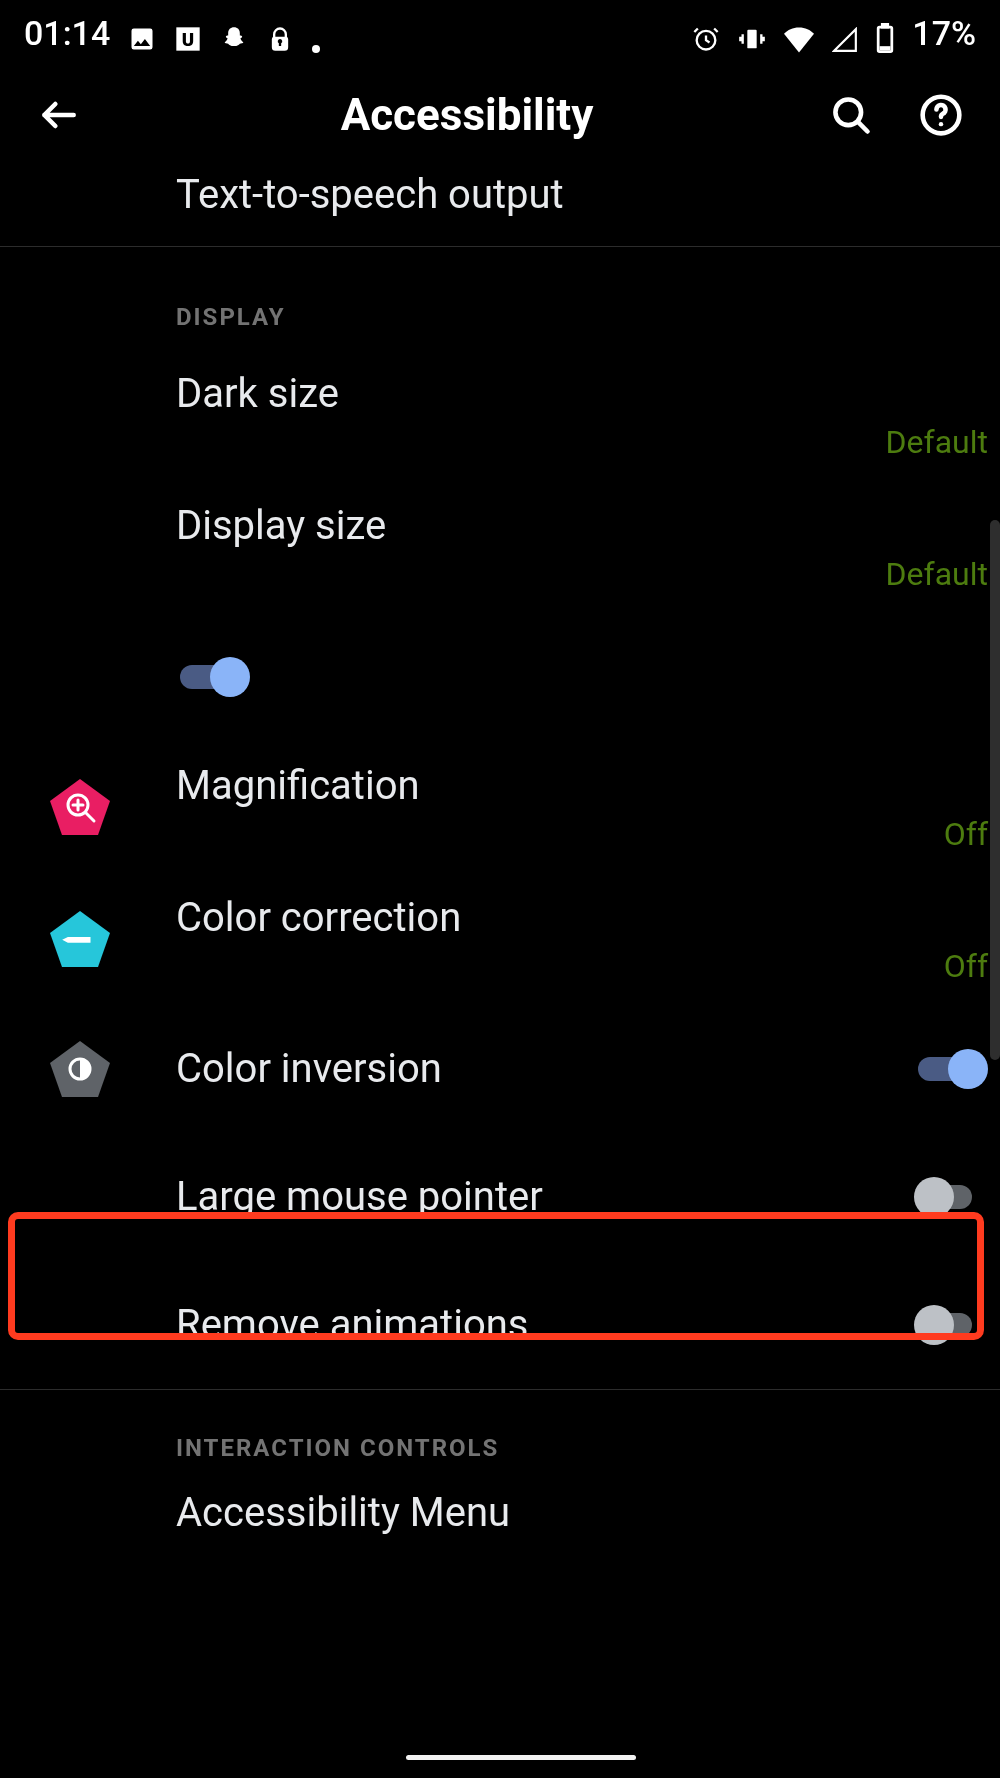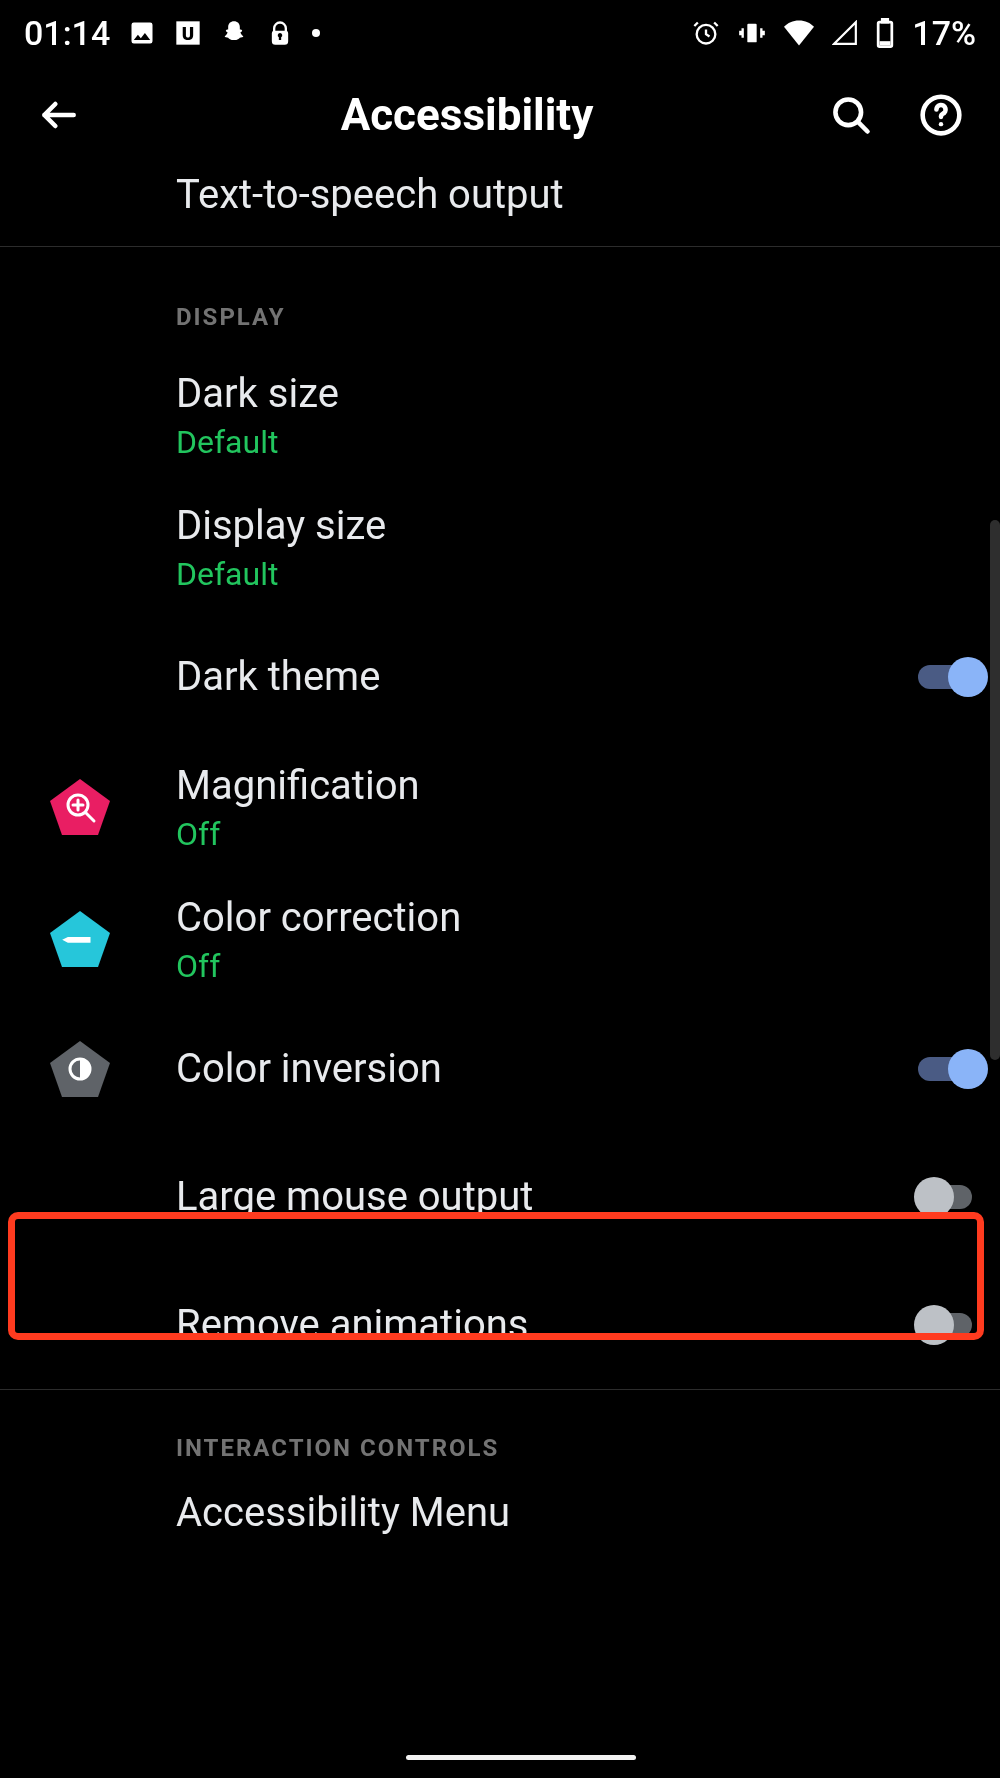--- a/index.html
+++ b/index.html
@@ -1,35 +1,35 @@
 <!DOCTYPE html>
 <html><head>
 <meta charset="utf-8">
 <style>
   * { box-sizing: border-box; margin:0; padding:0; }
   html,body { width:1000px; height:1778px; background:#000; color:#fff; font-family: Roboto, "Helvetica Neue", Arial, sans-serif; overflow:hidden; }
   
   .status-bar { display:flex; justify-content:space-between; align-items:center; padding:6px 24px 0 24px; height:60px; font-size:34px; font-weight:500; }
-  .status-left, .status-right { display:flex; align-items:center; gap:18px; }
+  .status-left, .status-right { display:flex; align-items:flex-end; gap:18px; }
   .status-icon { display:inline-flex; align-items:center; justify-content:center; }
   .dot { width:8px; height:8px; background:#fff; border-radius:50%; }
   
   .app-bar { display:flex; align-items:center; height:110px; padding:0 24px; }
   .back-btn { width:70px; height:70px; display:flex; align-items:center; justify-content:center; }
   .page-title { font-size:44px; font-weight:700; margin-left:44px; flex:1;text-align:center; }
   .app-bar-action { width:70px; height:70px; display:flex; align-items:center; justify-content:center; margin-left:20px; }
   
   .content { padding-left:176px; padding-right:12px; }
   .tts-row { padding:4px 0 34px 0; font-size:40px; }
   .section-header { color:#737373; font-size:24px; font-weight:700; letter-spacing:2px; padding:56px 0 18px 0; }
   .setting-row { display:flex; align-items:center; min-height:128px; padding:20px 0; position:relative; }
   .setting-row .icon-slot { position:absolute; left:-136px; width:80px; height:80px; display:flex; align-items:center; justify-content:center; }
   .setting-text { flex:1; display:flex; flex-direction:column; justify-content:center; }
   .setting-title { font-size:40px; color:#e8eaed; line-height:1.25; }
-  .setting-sub { font-size:32px; color:#22c55e; margin-top:4px; }
+  .setting-sub { font-size:32px; color:#4d7c0f; margin-top:4px;text-align:right; }
   .switch { width:74px; height:40px; position:relative; }
   .switch-track { position:absolute; top:8px; left:4px; width:54px; height:24px; border-radius:12px; }
   .switch-thumb { position:absolute; top:0; width:40px; height:40px; border-radius:50%; }
   .switch.on .switch-track { background:#4a5b84; }
   .switch.on .switch-thumb { background:#8ab4f8; right:0; }
   .switch.off .switch-track { background:#5f6368; }
   .switch.off .switch-thumb { background:#bdc1c6; left:0; }
   
   .pentagon { width:64px; height:64px; position:relative; }
   .pentagon svg { width:100%; height:100%; }
@@ -150,23 +150,20 @@
   </div>
 
   <div class="setting-row">
     <div class="setting-text">
       <div class="setting-title">Display size</div>
       <div class="setting-sub">Default</div>
     </div>
   </div>
 
   <div class="setting-row">
-    <div class="setting-text">
-      <div class="setting-title">Dark theme</div>
-    </div>
     <div class="switch on">
       <div class="switch-track"></div>
       <div class="switch-thumb"></div>
     </div>
   </div>
 
   <div class="setting-row">
     <div class="icon-slot">
       <div class="pentagon">
         <svg viewBox="0 0 64 64">
@@ -218,21 +215,21 @@
       <div class="setting-title">Color inversion</div>
     </div>
     <div class="switch on">
       <div class="switch-track"></div>
       <div class="switch-thumb"></div>
     </div>
   </div>
 
   <div class="setting-row">
     <div class="setting-text">
-      <div class="setting-title">Large mouse output</div>
+      <div class="setting-title">Large mouse pointer</div>
     </div>
     <div class="switch off">
       <div class="switch-track"></div>
       <div class="switch-thumb"></div>
     </div>
   </div>
 
   <div class="setting-row">
     <div class="setting-text">
       <div class="setting-title">Remove animations</div>

